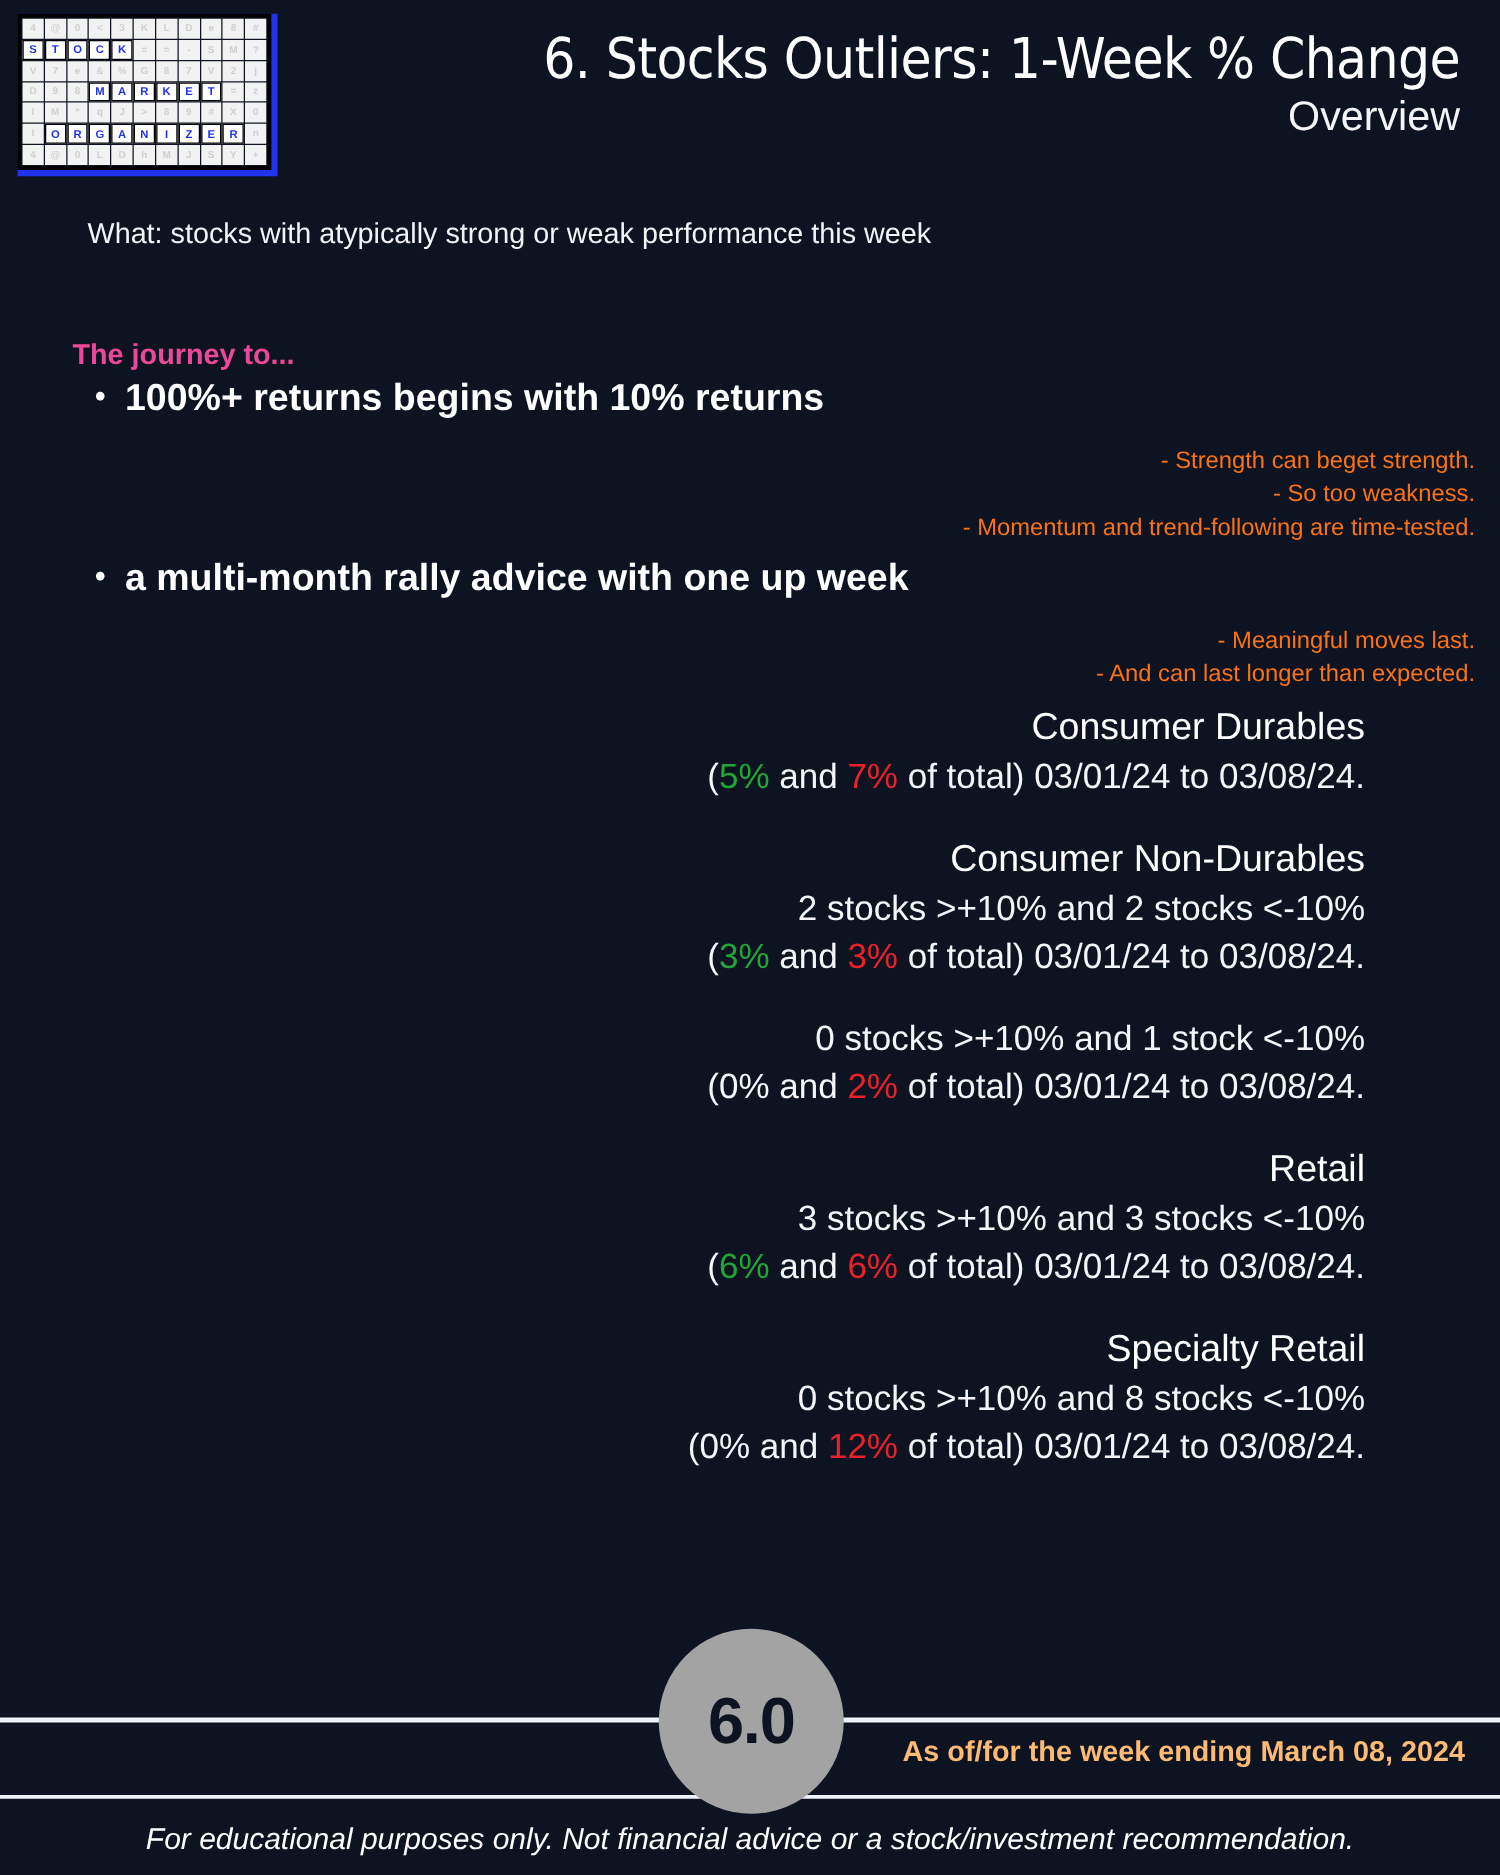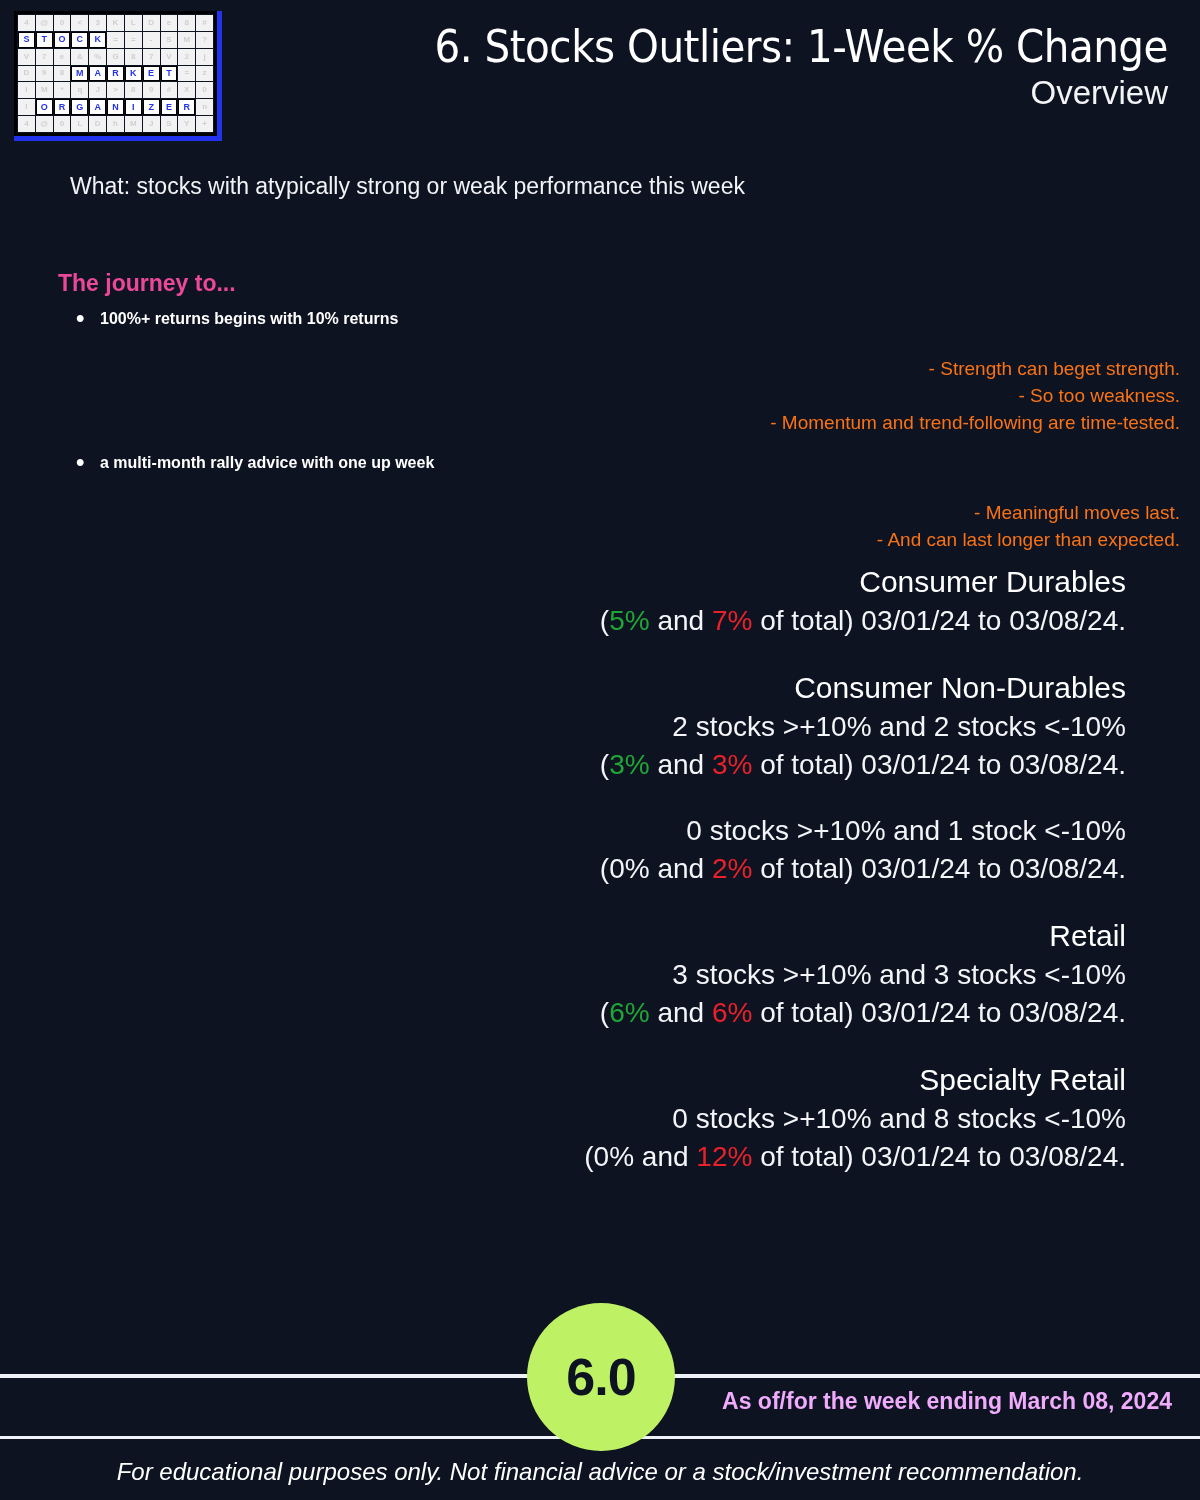--- a/index.html
+++ b/index.html
@@ -109,21 +109,21 @@
     font-weight: 700;
     color: #ec4899;
   }
 
   .bullet-row {
     position: absolute;
     left: 72px;
     width: 1110px;
   }
   .bullet-line {
-    font-size: 16px;
+    font-size: 30px;
     font-weight: 700;
     color: #ffffff;
     padding-left: 28px;
     position: relative;
     line-height: 32px;
   }
   .bullet-line::before {
     content: "\2022";
     position: absolute;
     left: 4px;
@@ -138,21 +138,21 @@
     font-weight: 400;
     padding-right: 2px;
   }
 
   
   #sectors {
     position: absolute;
     left: 0;
     top: 562px;
     width: 1200px;
-    padding-right: 74px;
+    padding-right: 108px;
   }
   .sector {
     text-align: right;
     margin-bottom: 28px;
   }
   .sector-name {
     font-size: 30px;
     line-height: 40px;
     color: #ffffff;
     font-weight: 400;
@@ -190,40 +190,40 @@
     height: 3px;
     background: #eef1f7;
   }
   #badge {
     position: absolute;
     left: 527px;
     top: 1303px;
     width: 148px;
     height: 148px;
     border-radius: 50%;
-    background: #bef264;
+    background: #a3a3a3;
     display: flex;
     align-items: center;
     justify-content: center;
     z-index: 4;
   }
   #badge-text {
     font-size: 52px;
     font-weight: 700;
     color: #0d1321;
     letter-spacing: -1px;
     font-family: "Liberation Sans", sans-serif;
   }
   #asof {
     position: absolute;
     right: 28px;
     top: 1388px;
     font-size: 23px;
     font-weight: 700;
-    color: #f0abfc;
+    color: #fdba74;
     z-index: 5;
   }
   #disclaimer {
     position: absolute;
     left: 0;
     top: 1458px;
     width: 1200px;
     text-align: center;
     font-size: 24px;
     font-style: italic;

